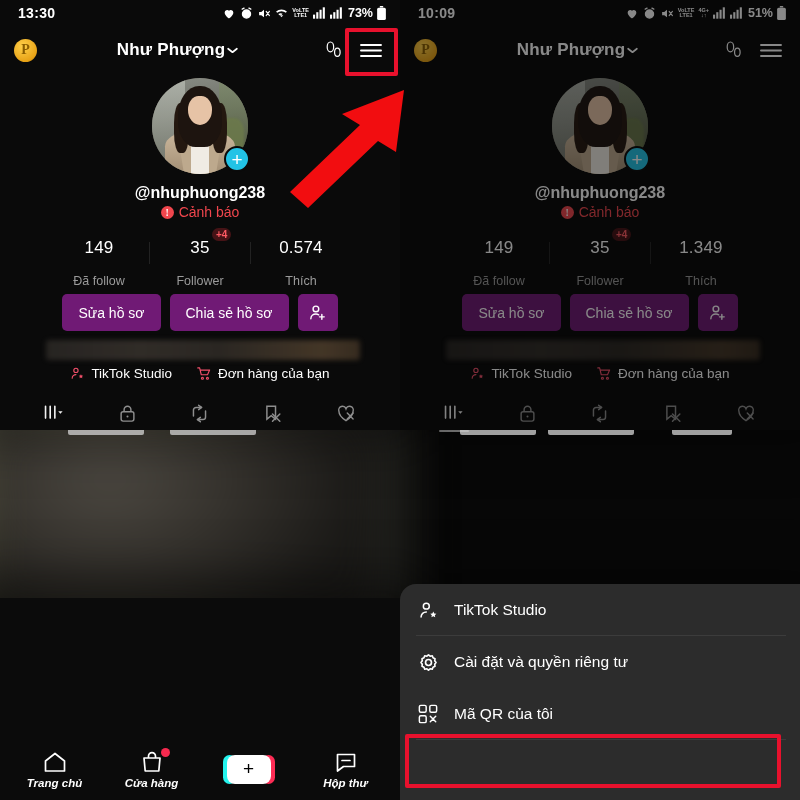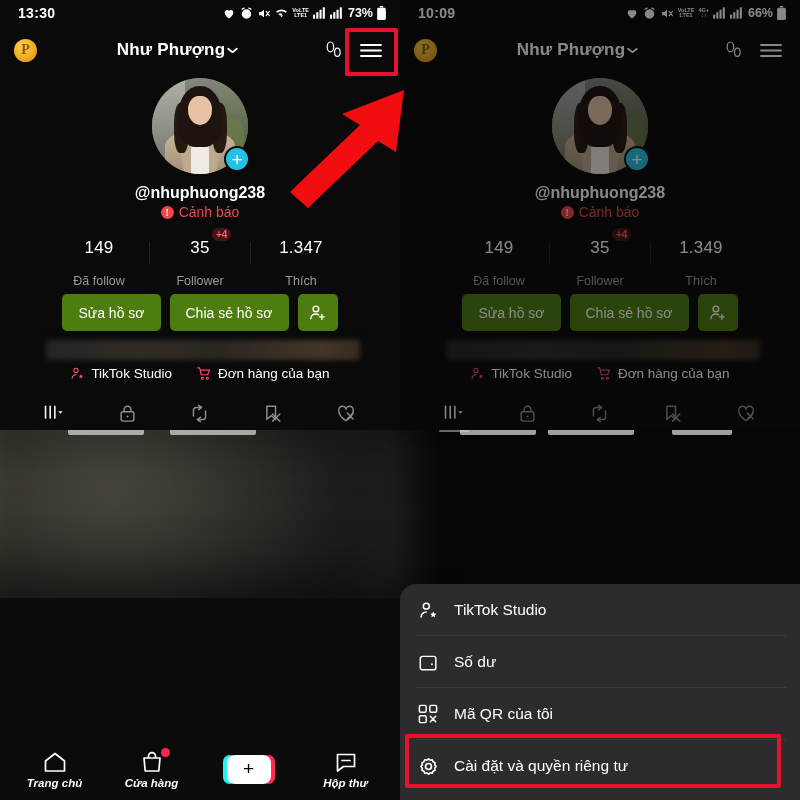--- a/index.html
+++ b/index.html
@@ -99,21 +99,21 @@
   .stat .lbl { color: #9b9b9b; font-size: 12.5px; margin-top: 16px; }
   .badge-plus {
     position: absolute; top: -10px; left: 62px;
     background: rgba(200,40,50,.32); color: #ff5b64;
     font-size: 10px; padding: 1px 4px; border-radius: 7px; font-weight: 600;
   }
   .divider-v { width: 1px; height: 22px; background: #222; align-self: flex-start; margin-top: 4px; }
 
   .actions { position: absolute; top: 294px; left: 0; right: 0; display: flex; justify-content: center; gap: 9px; }
   .btn {
-    height: 37px; background: #4d7c0f; border-radius: 5px; color: #fff;
+    height: 37px; background: #701a75; border-radius: 5px; color: #fff;
     font-size: 14px; display: flex; align-items: center; justify-content: center; padding: 0 16px;
   }
   .btn.icon-only { width: 40px; padding: 0; }
 
   .banner {
     position: absolute; top: 340px; left: 46px; right: 40px; height: 20px; border-radius: 3px;
     background: linear-gradient(90deg, #2a2724 0%, #35302b 30%, #2e2a25 55%, #4a3b2a 88%, #3b2f22 100%);
     filter: blur(2.4px); opacity: .9;
   }
 
@@ -302,21 +302,21 @@
           <div class="lbl">Đã follow</div>
         </div>
         <div class="divider-v"></div>
         <div class="stat">
           <div class="badge-plus">+4</div>
           <div class="num">35</div>
           <div class="lbl">Follower</div>
         </div>
         <div class="divider-v"></div>
         <div class="stat">
-          <div class="num">1.347</div>
+          <div class="num">0.574</div>
           <div class="lbl">Thích</div>
         </div>
       </div>
 
       <div class="actions">
         <div class="btn">Sửa hồ sơ</div>
         <div class="btn">Chia sẻ hồ sơ</div>
         <div class="btn icon-only">
           <svg width="19" height="19" viewBox="0 0 24 24" fill="none" stroke="#fff" stroke-width="1.8" stroke-linecap="round">
             <circle cx="10" cy="7.5" r="3.6"></circle>
@@ -429,21 +429,21 @@
               </svg>
             </span>
           <span class="si">
               <svg width="13" height="12" viewBox="0 0 16 14" fill="#fff">
                 <rect x="0" y="9" width="2.6" height="5"></rect>
                 <rect x="4" y="6" width="2.6" height="8"></rect>
                 <rect x="8" y="3" width="2.6" height="11"></rect>
                 <rect x="12" y="0" width="2.6" height="14"></rect>
               </svg>
             </span>
-          <span class="battpct">66%</span>
+          <span class="battpct">51%</span>
           <span class="si">
               <svg width="9" height="14" viewBox="0 0 10 16" fill="#fff">
                 <rect x="3" y="0" width="4" height="1.6" rx=".6"></rect>
                 <rect x="0" y="2" width="10" height="14" rx="1.8"></rect>
               </svg>
             </span>
         </div>
       </div>
 
       <div class="topbar">
@@ -613,49 +613,39 @@
             <circle cx="9.5" cy="7" r="3.4"></circle>
             <path d="M3.5 19.5c0-3.4 2.7-5.8 6-5.8"></path>
             <path d="M17.5 13l1.1 2.3 2.4.3-1.8 1.7.5 2.4-2.2-1.2-2.2 1.2.5-2.4-1.8-1.7 2.4-.3z" fill="#fff" stroke="none"></path>
           </svg>
       </span>
       <span class="ml">TikTok Studio</span>
       <span class="sheet-sep"></span>
     </div>
     <div class="sheet-item">
       <span class="mi">
-        <svg width="21" height="19" viewBox="0 0 24 22" fill="none" stroke="#fff" stroke-width="1.7" stroke-linejoin="round">
-            <path d="M2.5 6.5c0-1.6 1.2-2.6 2.8-2.6H18a2.5 2.5 0 0 1 2.5 2.5V17a2.5 2.5 0 0 1-2.5 2.5H5a2.5 2.5 0 0 1-2.5-2.5z"></path>
-            <circle cx="16" cy="13" r="1.1" fill="#fff" stroke="none"></circle>
-          </svg>
+        <svg width="21" height="21" viewBox="0 0 24 24" fill="none" stroke="#fff" stroke-width="1.9" stroke-linejoin="round">
+          <path d="M12 3.2l1.9 1.6 2.4-.5.9 2.3 2.2 1.1-.3 2.4 1.5 1.9-1.5 1.9.3 2.4-2.2 1.1-.9 2.3-2.4-.5L12 20.8l-1.9-1.6-2.4.5-.9-2.3-2.2-1.1.3-2.4L3.4 12l1.5-1.9-.3-2.4 2.2-1.1.9-2.3 2.4.5z"></path>
+          <circle cx="12" cy="12" r="3.4"></circle>
+        </svg>
       </span>
-      <span class="ml">Số dư</span>
-      <span class="sheet-sep"></span>
+      <span class="ml">Cài đặt và quyền riêng tư</span>
     </div>
     <div class="sheet-item">
       <span class="mi">
         <svg width="20" height="20" viewBox="0 0 22 22" fill="none" stroke="#fff" stroke-width="1.6">
           <rect x="1.5" y="1.5" width="7.5" height="7.5" rx="1.6"></rect>
             <rect x="13" y="1.5" width="7.5" height="7.5" rx="1.6"></rect>
           <rect x="1.5" y="13" width="7.5" height="7.5" rx="1.6"></rect>
           <path d="M13.5 13.5l3 3M19.5 13.5l-3 3M13.5 19.5l3-3M19.5 19.5l-3-3" stroke-linecap="round"></path>
         </svg>
       </span>
       <span class="ml">Mã QR của tôi</span>
       <span class="sheet-sep"></span>
     </div>
-    <div class="sheet-item">
-      <span class="mi">
-        <svg width="21" height="21" viewBox="0 0 24 24" fill="none" stroke="#fff" stroke-width="1.9" stroke-linejoin="round">
-          <path d="M12 3.2l1.9 1.6 2.4-.5.9 2.3 2.2 1.1-.3 2.4 1.5 1.9-1.5 1.9.3 2.4-2.2 1.1-.9 2.3-2.4-.5L12 20.8l-1.9-1.6-2.4.5-.9-2.3-2.2-1.1.3-2.4L3.4 12l1.5-1.9-.3-2.4 2.2-1.1.9-2.3 2.4.5z"></path>
-          <circle cx="12" cy="12" r="3.4"></circle>
-        </svg>
-      </span>
-      <span class="ml">Cài đặt và quyền riêng tư</span>
-    </div>
   </div>
 
   <div class="bottomnav">
     <div class="nav">
       <span class="ni">
         <svg width="24" height="22" viewBox="0 0 24 22" fill="none" stroke="#fff" stroke-width="1.7" stroke-linejoin="round">
             <path d="M2.5 10L12 2.5 21.5 10v10h-19z"></path>
           </svg>
       </span>
       <span class="nl">Trang chủ</span>

